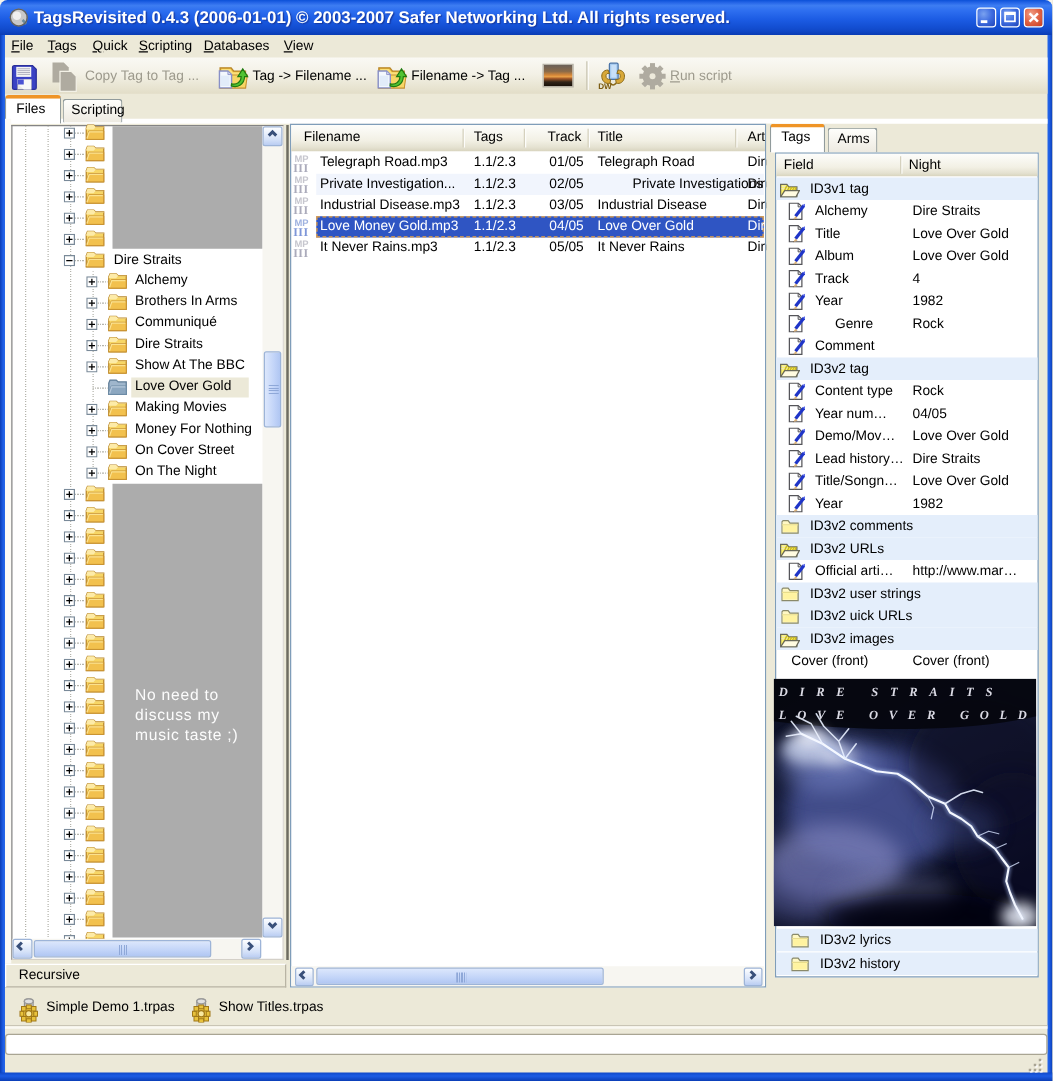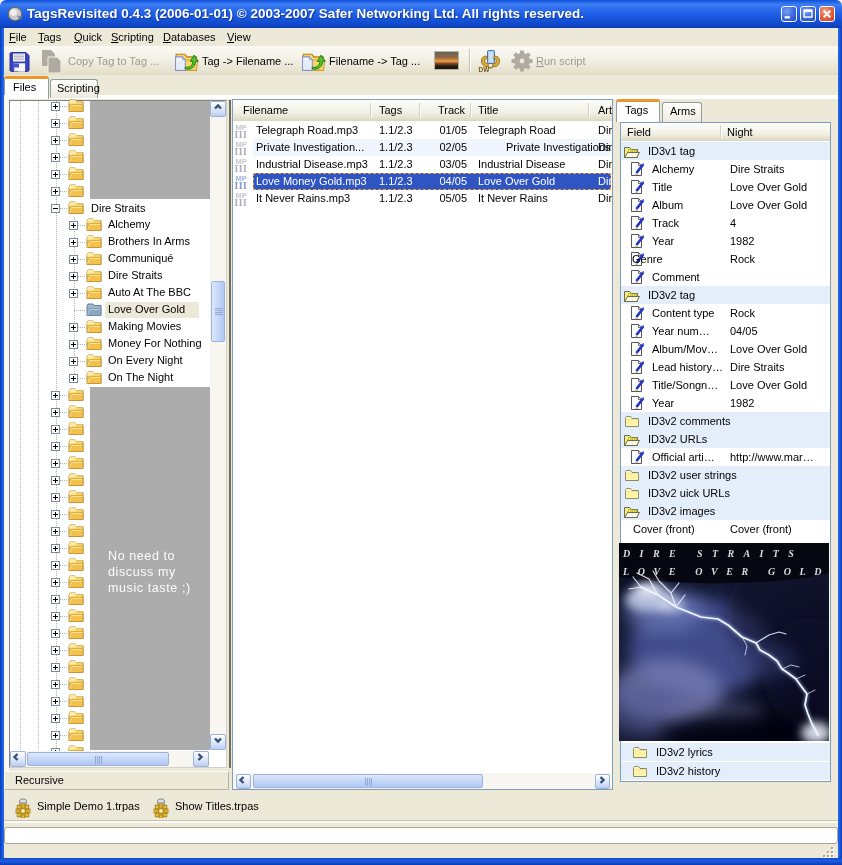--- a/index.html
+++ b/index.html
@@ -266,21 +266,21 @@
     <rect x="4" y="2" width="1" height="5" fill="#000"></rect>
   </svg>
 <div class="abs" style="left:78px;top:293px;width:8px;height:1px;background-image:repeating-linear-gradient(90deg,#B5B5AD 0 1px,transparent 1px 2px)"></div>
 <svg style="position:absolute;left:86px;top:286px" width="16" height="14" viewBox="0 0 16 14">
     <path d="M1 3.5 L1 12.5 L15 12.5 L15 2.5 L8.5 2.5 L7 1 L2 1 Z" fill="#F7D665" stroke="#B8862A" stroke-width="1"></path>
 <path d="M1 4.5 L6.8 4.5 L8.3 3 L15 3 L15 2.5 L8.5 2.5 L7 1 L2 1 L1 3.5 Z" fill="#FDEBA8"></path>
 <path d="M1 12.5 L3.2 5.5 L15 5.5 L15 4 L8.6 4 L7.2 5.5" fill="none" stroke="none"></path>
 <path d="M1 12.5 L3 5.8 L15 5.8 L15 12.5 Z" fill="#F2C14E" stroke="#C89232" stroke-width="0.8"></path>
 <path d="M1.6 11.8 L3.4 6.5 L14.3 6.5" fill="none" stroke="#FBE28F" stroke-width="1"></path>
   </svg>
-<div class="abs t11" style="left:108px;top:286px">Auto At The BBC</div>
+<div class="abs t11" style="left:108px;top:286px">Show At The BBC</div>
 <div class="abs" style="left:74px;top:310px;width:12px;height:1px;background-image:repeating-linear-gradient(90deg,#B5B5AD 0 1px,transparent 1px 2px)"></div>
 <svg style="position:absolute;left:86px;top:303px" width="16" height="14" viewBox="0 0 16 14">
     <path d="M1 3.5 L1 12.5 L15 12.5 L15 2.5 L8.5 2.5 L7 1 L2 1 Z" fill="#9FB6CC" stroke="#5E7C96" stroke-width="1"></path>
 <path d="M1 12.5 L3 5.8 L15 5.8 L15 12.5 Z" fill="#8CA7C0" stroke="#6B8AA5" stroke-width="0.8"></path>
 <path d="M1.6 11.8 L3.4 6.5 L14.3 6.5" fill="none" stroke="#B7C9DB" stroke-width="1"></path>
   </svg>
 <div class="abs" style="left:105px;top:302px;width:94px;height:16px;background:#ECE9D8"></div>
 <div class="abs t11" style="left:108px;top:303px">Love Over Gold</div>
 <svg style="position:absolute;left:69px;top:323px" width="9" height="9" viewBox="0 0 9 9">
     <rect x="0.5" y="0.5" width="8" height="8" fill="#fff" stroke="#7A8A99"></rect>
@@ -316,21 +316,21 @@
     <rect x="4" y="2" width="1" height="5" fill="#000"></rect>
   </svg>
 <div class="abs" style="left:78px;top:361px;width:8px;height:1px;background-image:repeating-linear-gradient(90deg,#B5B5AD 0 1px,transparent 1px 2px)"></div>
 <svg style="position:absolute;left:86px;top:354px" width="16" height="14" viewBox="0 0 16 14">
     <path d="M1 3.5 L1 12.5 L15 12.5 L15 2.5 L8.5 2.5 L7 1 L2 1 Z" fill="#F7D665" stroke="#B8862A" stroke-width="1"></path>
 <path d="M1 4.5 L6.8 4.5 L8.3 3 L15 3 L15 2.5 L8.5 2.5 L7 1 L2 1 L1 3.5 Z" fill="#FDEBA8"></path>
 <path d="M1 12.5 L3.2 5.5 L15 5.5 L15 4 L8.6 4 L7.2 5.5" fill="none" stroke="none"></path>
 <path d="M1 12.5 L3 5.8 L15 5.8 L15 12.5 Z" fill="#F2C14E" stroke="#C89232" stroke-width="0.8"></path>
 <path d="M1.6 11.8 L3.4 6.5 L14.3 6.5" fill="none" stroke="#FBE28F" stroke-width="1"></path>
   </svg>
-<div class="abs t11" style="left:108px;top:354px">On Every Night</div>
+<div class="abs t11" style="left:108px;top:354px">On Cover Street</div>
 <svg style="position:absolute;left:69px;top:374px" width="9" height="9" viewBox="0 0 9 9">
     <rect x="0.5" y="0.5" width="8" height="8" fill="#fff" stroke="#7A8A99"></rect>
     <rect x="2" y="4" width="5" height="1" fill="#000"></rect>
     <rect x="4" y="2" width="1" height="5" fill="#000"></rect>
   </svg>
 <div class="abs" style="left:78px;top:378px;width:8px;height:1px;background-image:repeating-linear-gradient(90deg,#B5B5AD 0 1px,transparent 1px 2px)"></div>
 <svg style="position:absolute;left:86px;top:371px" width="16" height="14" viewBox="0 0 16 14">
     <path d="M1 3.5 L1 12.5 L15 12.5 L15 2.5 L8.5 2.5 L7 1 L2 1 Z" fill="#F7D665" stroke="#B8862A" stroke-width="1"></path>
 <path d="M1 4.5 L6.8 4.5 L8.3 3 L15 3 L15 2.5 L8.5 2.5 L7 1 L2 1 L1 3.5 Z" fill="#FDEBA8"></path>
 <path d="M1 12.5 L3.2 5.5 L15 5.5 L15 4 L8.6 4 L7.2 5.5" fill="none" stroke="none"></path>
@@ -799,21 +799,21 @@
 <div class="abs t11" style="left:652px;top:235px">Year</div>
 <div class="abs t11" style="left:730px;top:235px">1982</div>
 <svg style="position:absolute;left:630px;top:252px" width="14" height="14" viewBox="0 0 14 14">
     <path d="M1.5 0.5 L8.5 0.5 L11.5 3.5 L11.5 13.5 L1.5 13.5 Z" fill="#fff" stroke="#55555A"></path>
 <path d="M8.5 0.5 L8.5 3.5 L11.5 3.5 Z" fill="#E0E0E0" stroke="#55555A" stroke-width="0.8"></path>
 <path d="M13.2 2.4 L6.4 11.0" stroke="#1F35C8" stroke-width="2.6"></path>
 <path d="M14.2 0.8 L13.8 3.4 L11.9 2.0 Z" fill="#5A6AE8"></path>
 <path d="M6.5 10.8 L4.4 13.8 L8.0 12.6 Z" fill="#D8B078"></path>
 <path d="M5.0 13.0 L4.4 13.8 L5.5 13.5 Z" fill="#303030"></path>
   </svg>
-<div class="abs t11" style="left:632px;top:253px">Genre</div>
+<div class="abs t11" style="left:668px;top:253px">Genre</div>
 <div class="abs t11" style="left:730px;top:253px">Rock</div>
 <svg style="position:absolute;left:630px;top:270px" width="14" height="14" viewBox="0 0 14 14">
     <path d="M1.5 0.5 L8.5 0.5 L11.5 3.5 L11.5 13.5 L1.5 13.5 Z" fill="#fff" stroke="#55555A"></path>
 <path d="M8.5 0.5 L8.5 3.5 L11.5 3.5 Z" fill="#E0E0E0" stroke="#55555A" stroke-width="0.8"></path>
 <path d="M13.2 2.4 L6.4 11.0" stroke="#1F35C8" stroke-width="2.6"></path>
 <path d="M14.2 0.8 L13.8 3.4 L11.9 2.0 Z" fill="#5A6AE8"></path>
 <path d="M6.5 10.8 L4.4 13.8 L8.0 12.6 Z" fill="#D8B078"></path>
 <path d="M5.0 13.0 L4.4 13.8 L5.5 13.5 Z" fill="#303030"></path>
   </svg>
 <div class="abs t11" style="left:652px;top:271px">Comment</div>
@@ -846,21 +846,21 @@
 <div class="abs t11" style="left:652px;top:325px">Year num…</div>
 <div class="abs t11" style="left:730px;top:325px">04/05</div>
 <svg style="position:absolute;left:630px;top:342px" width="14" height="14" viewBox="0 0 14 14">
     <path d="M1.5 0.5 L8.5 0.5 L11.5 3.5 L11.5 13.5 L1.5 13.5 Z" fill="#fff" stroke="#55555A"></path>
 <path d="M8.5 0.5 L8.5 3.5 L11.5 3.5 Z" fill="#E0E0E0" stroke="#55555A" stroke-width="0.8"></path>
 <path d="M13.2 2.4 L6.4 11.0" stroke="#1F35C8" stroke-width="2.6"></path>
 <path d="M14.2 0.8 L13.8 3.4 L11.9 2.0 Z" fill="#5A6AE8"></path>
 <path d="M6.5 10.8 L4.4 13.8 L8.0 12.6 Z" fill="#D8B078"></path>
 <path d="M5.0 13.0 L4.4 13.8 L5.5 13.5 Z" fill="#303030"></path>
   </svg>
-<div class="abs t11" style="left:652px;top:343px">Album/Mov…</div>
+<div class="abs t11" style="left:652px;top:343px">Demo/Mov…</div>
 <div class="abs t11" style="left:730px;top:343px">Love Over Gold</div>
 <svg style="position:absolute;left:630px;top:360px" width="14" height="14" viewBox="0 0 14 14">
     <path d="M1.5 0.5 L8.5 0.5 L11.5 3.5 L11.5 13.5 L1.5 13.5 Z" fill="#fff" stroke="#55555A"></path>
 <path d="M8.5 0.5 L8.5 3.5 L11.5 3.5 Z" fill="#E0E0E0" stroke="#55555A" stroke-width="0.8"></path>
 <path d="M13.2 2.4 L6.4 11.0" stroke="#1F35C8" stroke-width="2.6"></path>
 <path d="M14.2 0.8 L13.8 3.4 L11.9 2.0 Z" fill="#5A6AE8"></path>
 <path d="M6.5 10.8 L4.4 13.8 L8.0 12.6 Z" fill="#D8B078"></path>
 <path d="M5.0 13.0 L4.4 13.8 L5.5 13.5 Z" fill="#303030"></path>
   </svg>
 <div class="abs t11" style="left:652px;top:361px">Lead history…</div>

